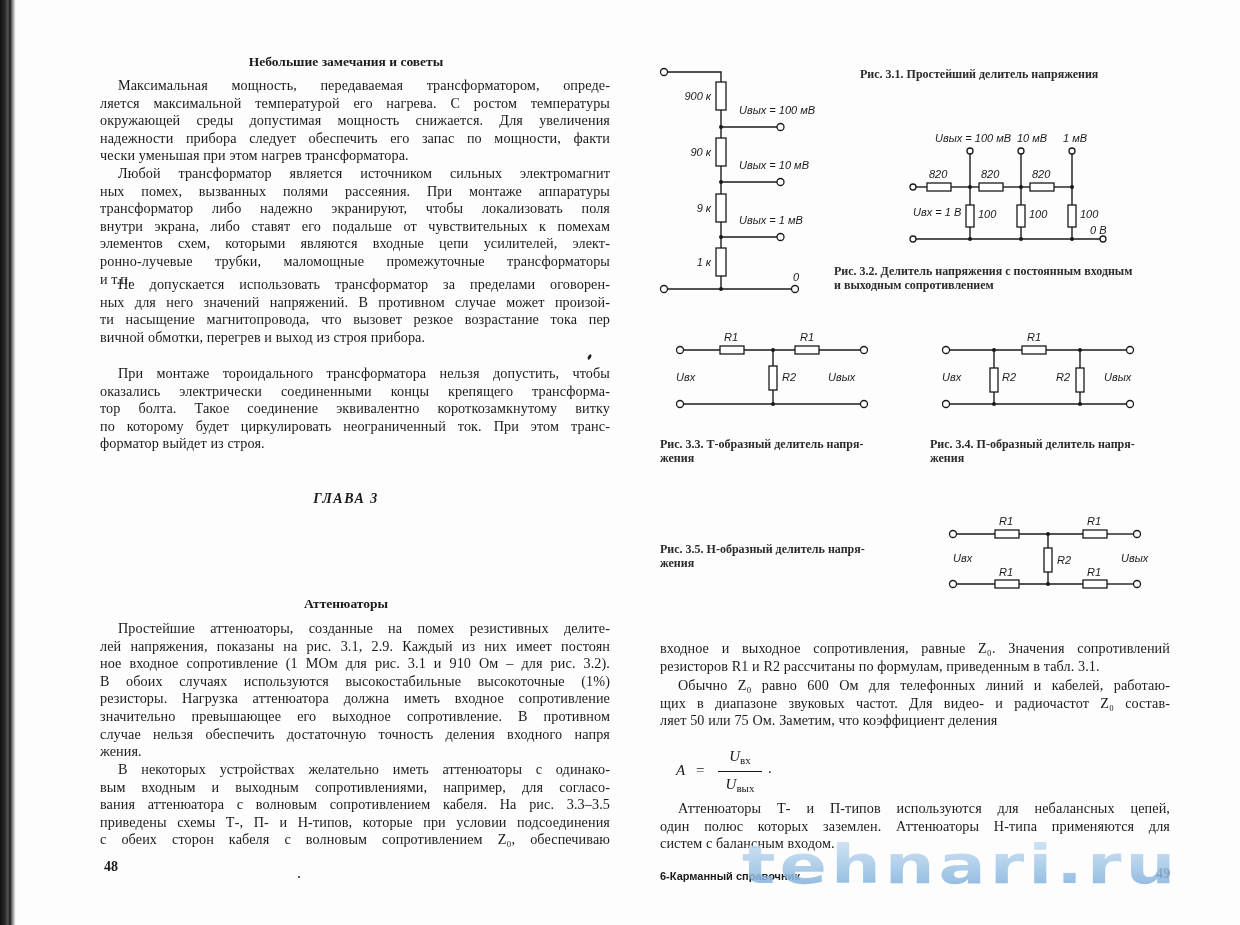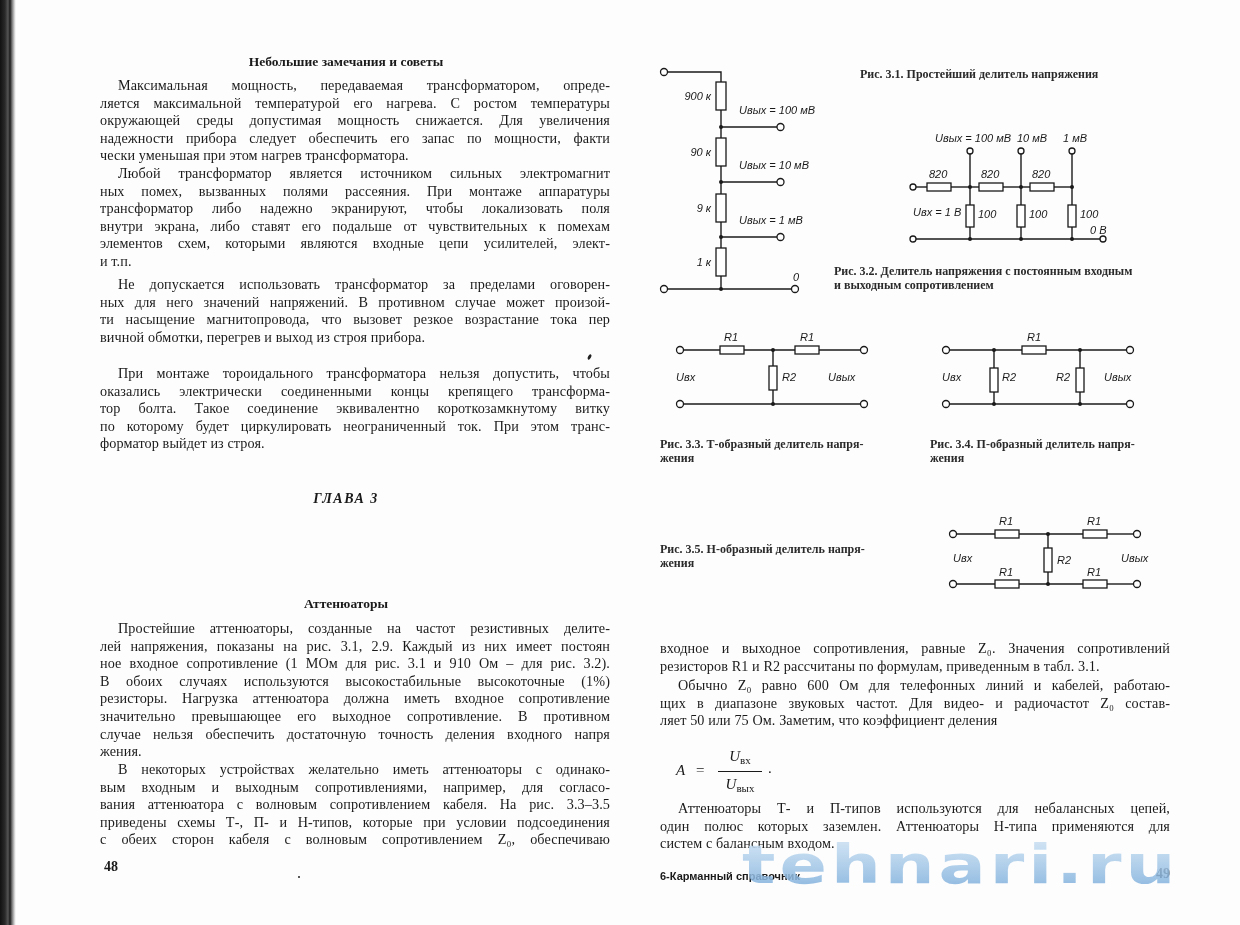--- a/index.html
+++ b/index.html
@@ -69,20 +69,21 @@
     <span class="ln">надежности прибора следует обеспечить его запас по мощности, факти</span>
     <span class="ln last">чески уменьшая при этом нагрев трансформатора.</span>
   </div>
 
   <div class="para" style="left:84px;top:165px;width:510px;">
     <span class="ln ind">Любой трансформатор является источником сильных электромагнит</span>
     <span class="ln">ных помех, вызванных полями рассеяния. При монтаже аппаратуры</span>
     <span class="ln">трансформатор либо надежно экранируют, чтобы локализовать поля</span>
     <span class="ln">внутри экрана, либо ставят его подальше от чувствительных к помехам</span>
     <span class="ln">элементов схем, которыми являются входные цепи усилителей, элект-</span>
+    <span class="ln">ронно-лучевые трубки, маломощные промежуточные трансформаторы</span>
     <span class="ln last">и т.п.</span>
   </div>
 
   <div class="para" style="left:84px;top:276px;width:510px;">
     <span class="ln ind">Не допускается использовать трансформатор за пределами оговорен-</span>
     <span class="ln">ных для него значений напряжений. В противном случае может произой-</span>
     <span class="ln">ти насыщение магнитопровода, что вызовет резкое возрастание тока пер</span>
     <span class="ln last">вичной обмотки, перегрев и выход из строя прибора.</span>
   </div>
 
@@ -93,21 +94,21 @@
     <span class="ln">по которому будет циркулировать неограниченный ток. При этом транс-</span>
     <span class="ln last">форматор выйдет из строя.</span>
   </div>
 
   <div class="chapter-label" style="left:120px;top:491px;width:420px;">ГЛАВА 3</div>
 
 
   <div class="heading-small" style="left:120px;top:596px;width:420px;">Аттенюаторы</div>
 
   <div class="para" style="left:84px;top:620px;width:510px;">
-    <span class="ln ind">Простейшие аттенюаторы, созданные на частот резистивных делите-</span>
+    <span class="ln ind">Простейшие аттенюаторы, созданные на помех резистивных делите-</span>
     <span class="ln">лей напряжения, показаны на рис. 3.1, 2.9. Каждый из них имеет постоян</span>
     <span class="ln">ное входное сопротивление (1 МОм для рис. 3.1 и 910 Ом – для рис. 3.2).</span>
     <span class="ln">В обоих случаях используются высокостабильные высокоточные (1%)</span>
     <span class="ln">резисторы. Нагрузка аттенюатора должна иметь входное сопротивление</span>
     <span class="ln">значительно превышающее его выходное сопротивление. В противном</span>
     <span class="ln">случае нельзя обеспечить достаточную точность деления входного напря</span>
     <span class="ln last">жения.</span>
   </div>
 
   <div class="para" style="left:84px;top:761px;width:510px;">

